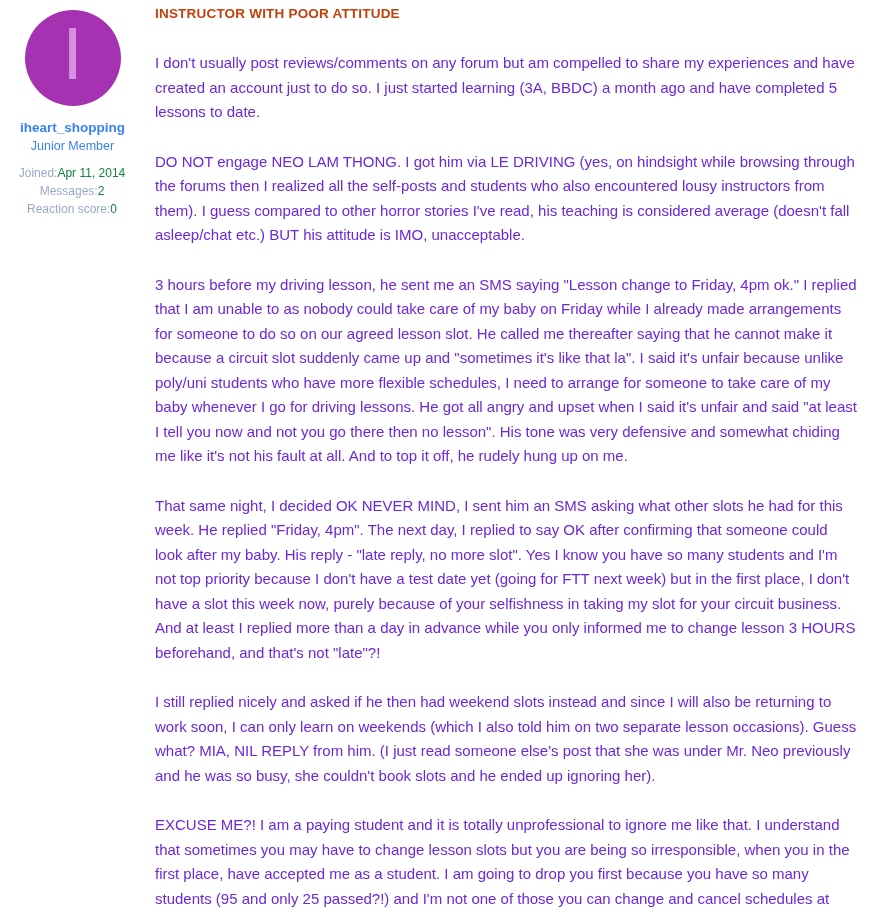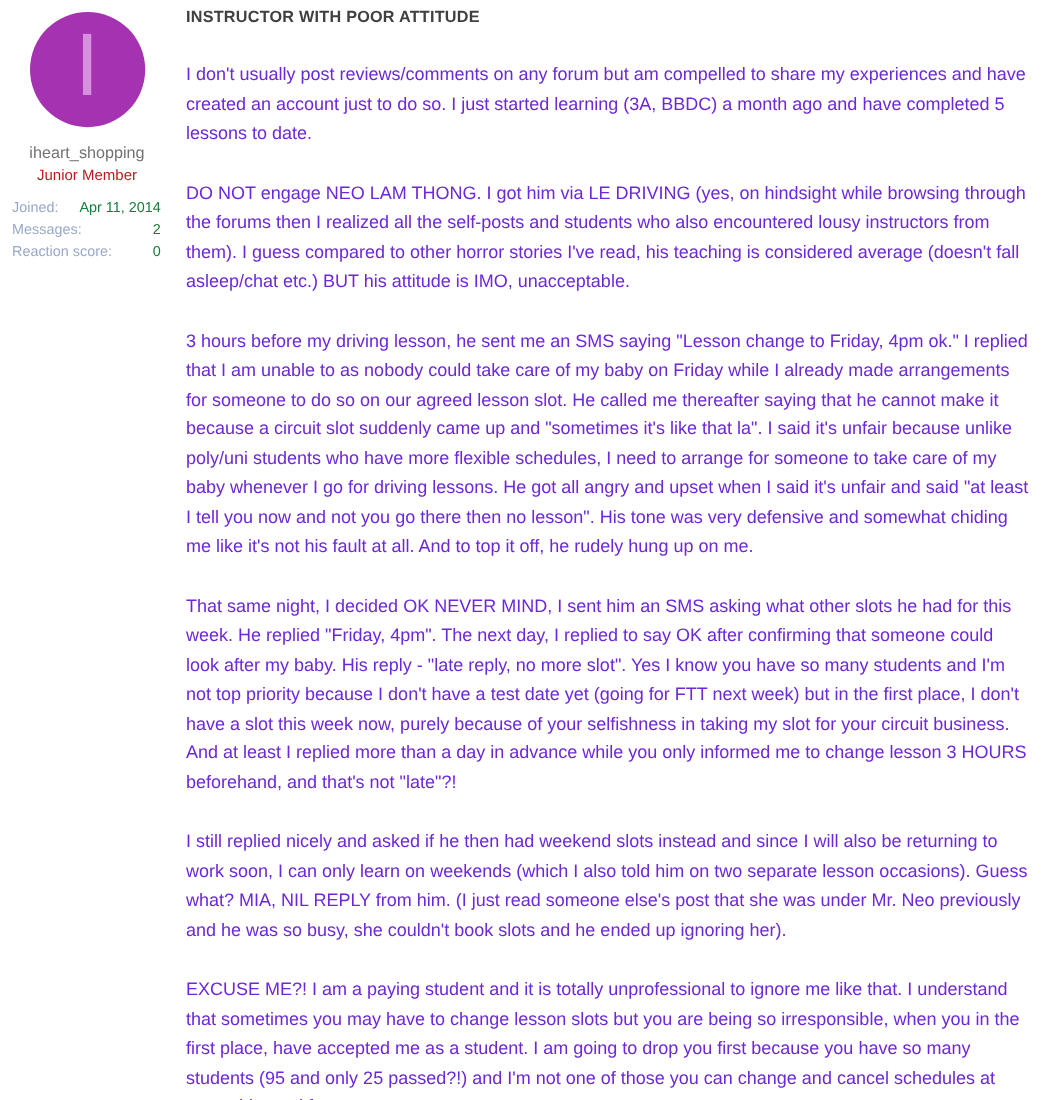--- a/index.html
+++ b/index.html
@@ -32,38 +32,38 @@
   }
   .avatar span {
     color: var(--avatar-letter-color, #d78fdf);
     font-size: 74px;
     line-height: 1;
     transform: translateY(-4px);
   }
   .username {
     margin-top: 14px;
     font-size: 13.5px;
-    font-weight: normal;
-    color: #737373;
+    font-weight: bold;
+    color: #3b82f6;
     cursor: pointer;
   }
   .user-title {
     margin-top: 4px;
     font-size: 12.5px;
-    color: #b91c1c;
+    color: #3b82f6;
   }
   .stats {
     margin: 11px 0 0;
     padding: 0 11px 0 10px;
     font-size: 12px;
     text-align: left;
   }
   .stat-row {
     display: flex;
-    justify-content: space-between;
+    justify-content: center;
     line-height: 18px;
   }
   .stat-row dt {
     color: var(--stat-label-color, #99a8c9);
     font-weight: normal;
   }
   .stat-row dd {
     margin: 0;
     color: #15803d;
     text-align: right;
@@ -72,21 +72,21 @@
   .post-body {
     flex: 1;
     max-width: 725px;
     padding: 4px 12px 20px 10px;
   }
   .post-title {
     margin: 2px 0 30px;
     font-size: 13.5px;
     font-weight: bold;
     letter-spacing: 0.2px;
-    color: #404040;
+    color: #c2410c;
   }
   .paragraphs p {
     margin: 0 0 25px;
     font-size: 15px;
     line-height: 24.5px;
     color: #6d28d9;
   }
   .paragraphs p:last-child { margin-bottom: 0; }
 </style>
 </head>

